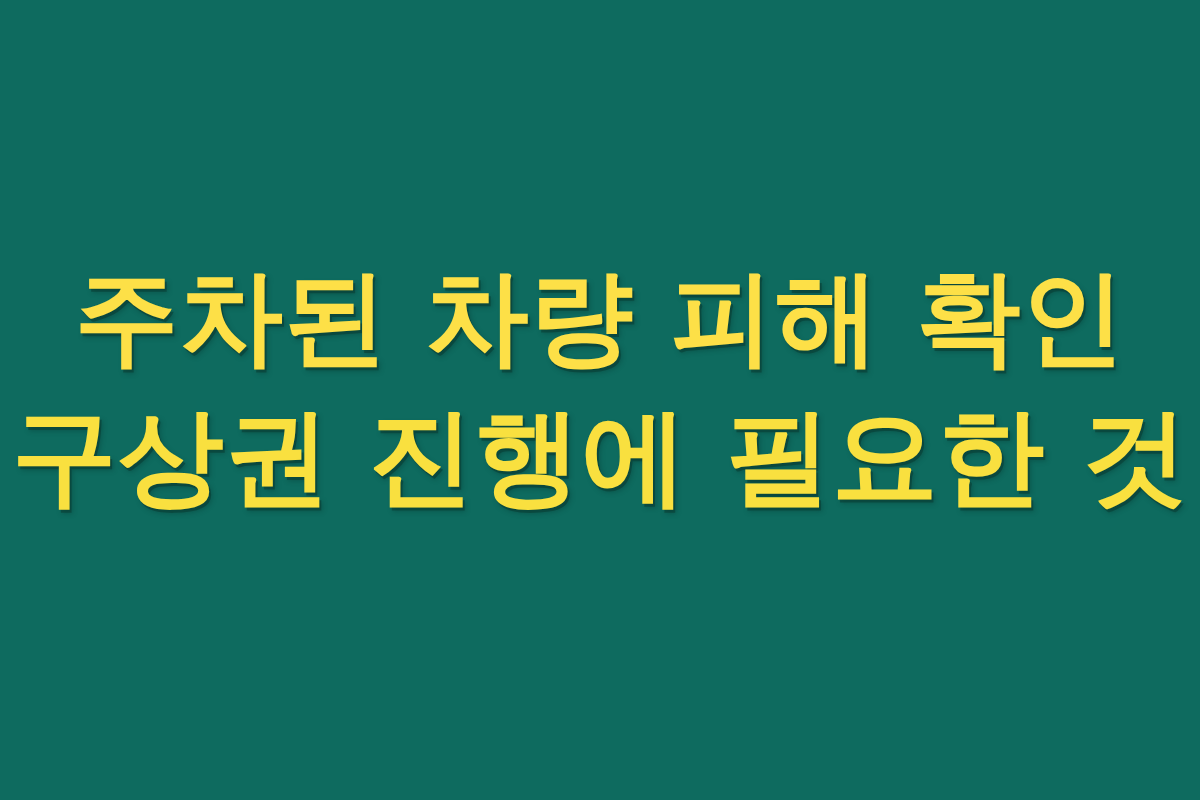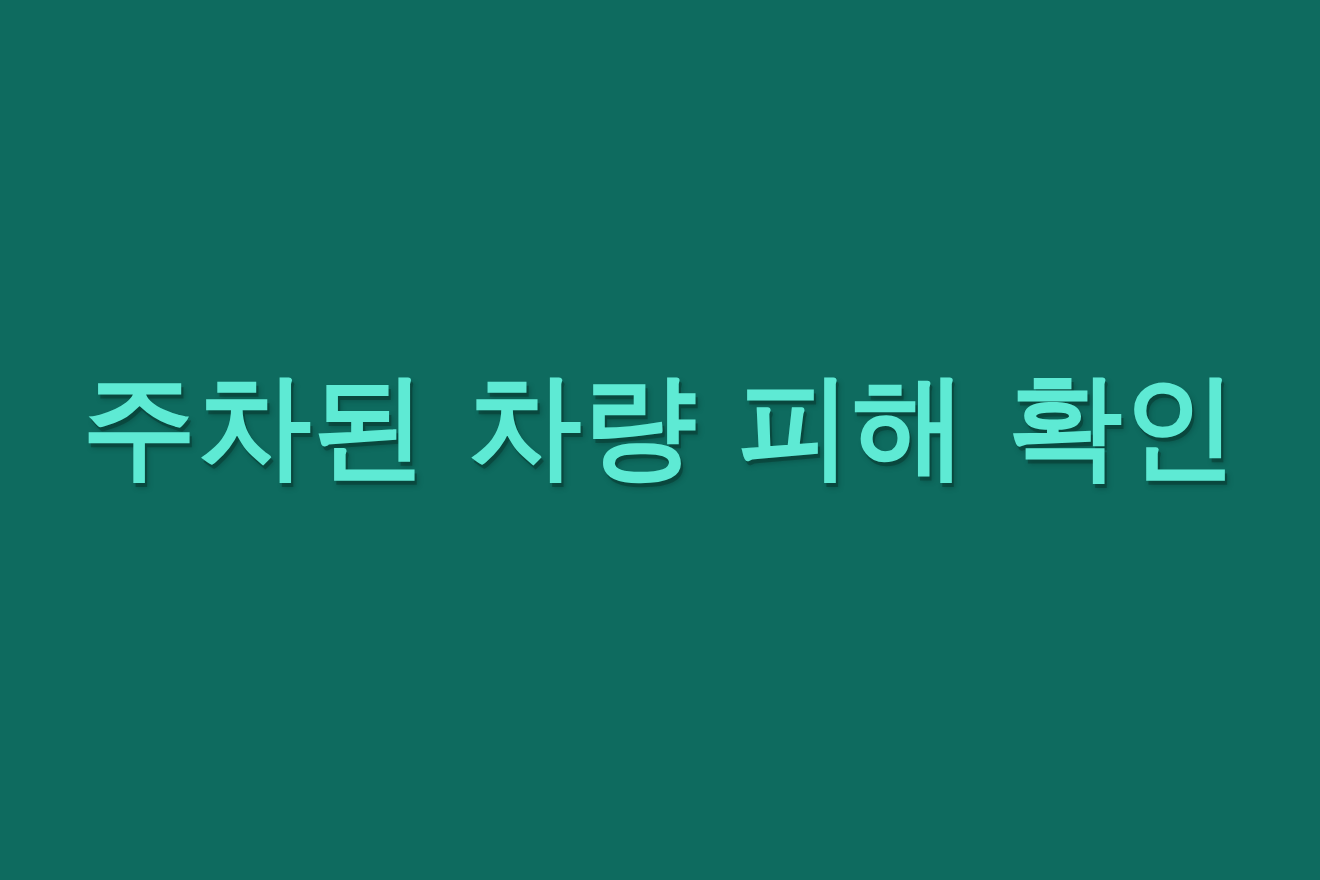--- a/index.html
+++ b/index.html
@@ -60,18 +60,19 @@
     font-size: 106px;
   }
 </style>
 </head>
 <body>
 
 <div id="thumbnail-card" style="background-color: rgb(14, 107, 95);">
 
   <div id="headline-block">
 
-    <span class="headline-line headline-line-1" style="color: #5eead4;">주차된 차량 피해 확인</span>
+    <span class="headline-line headline-line-1" style="color: #fde047;">주차된 차량 피해 확인</span>
 
+    <span class="headline-line headline-line-2" style="color: rgb(249, 224, 63);">구상권 진행에 필요한 것</span>
 
   </div>
 
 </div>
 
 </body></html>

